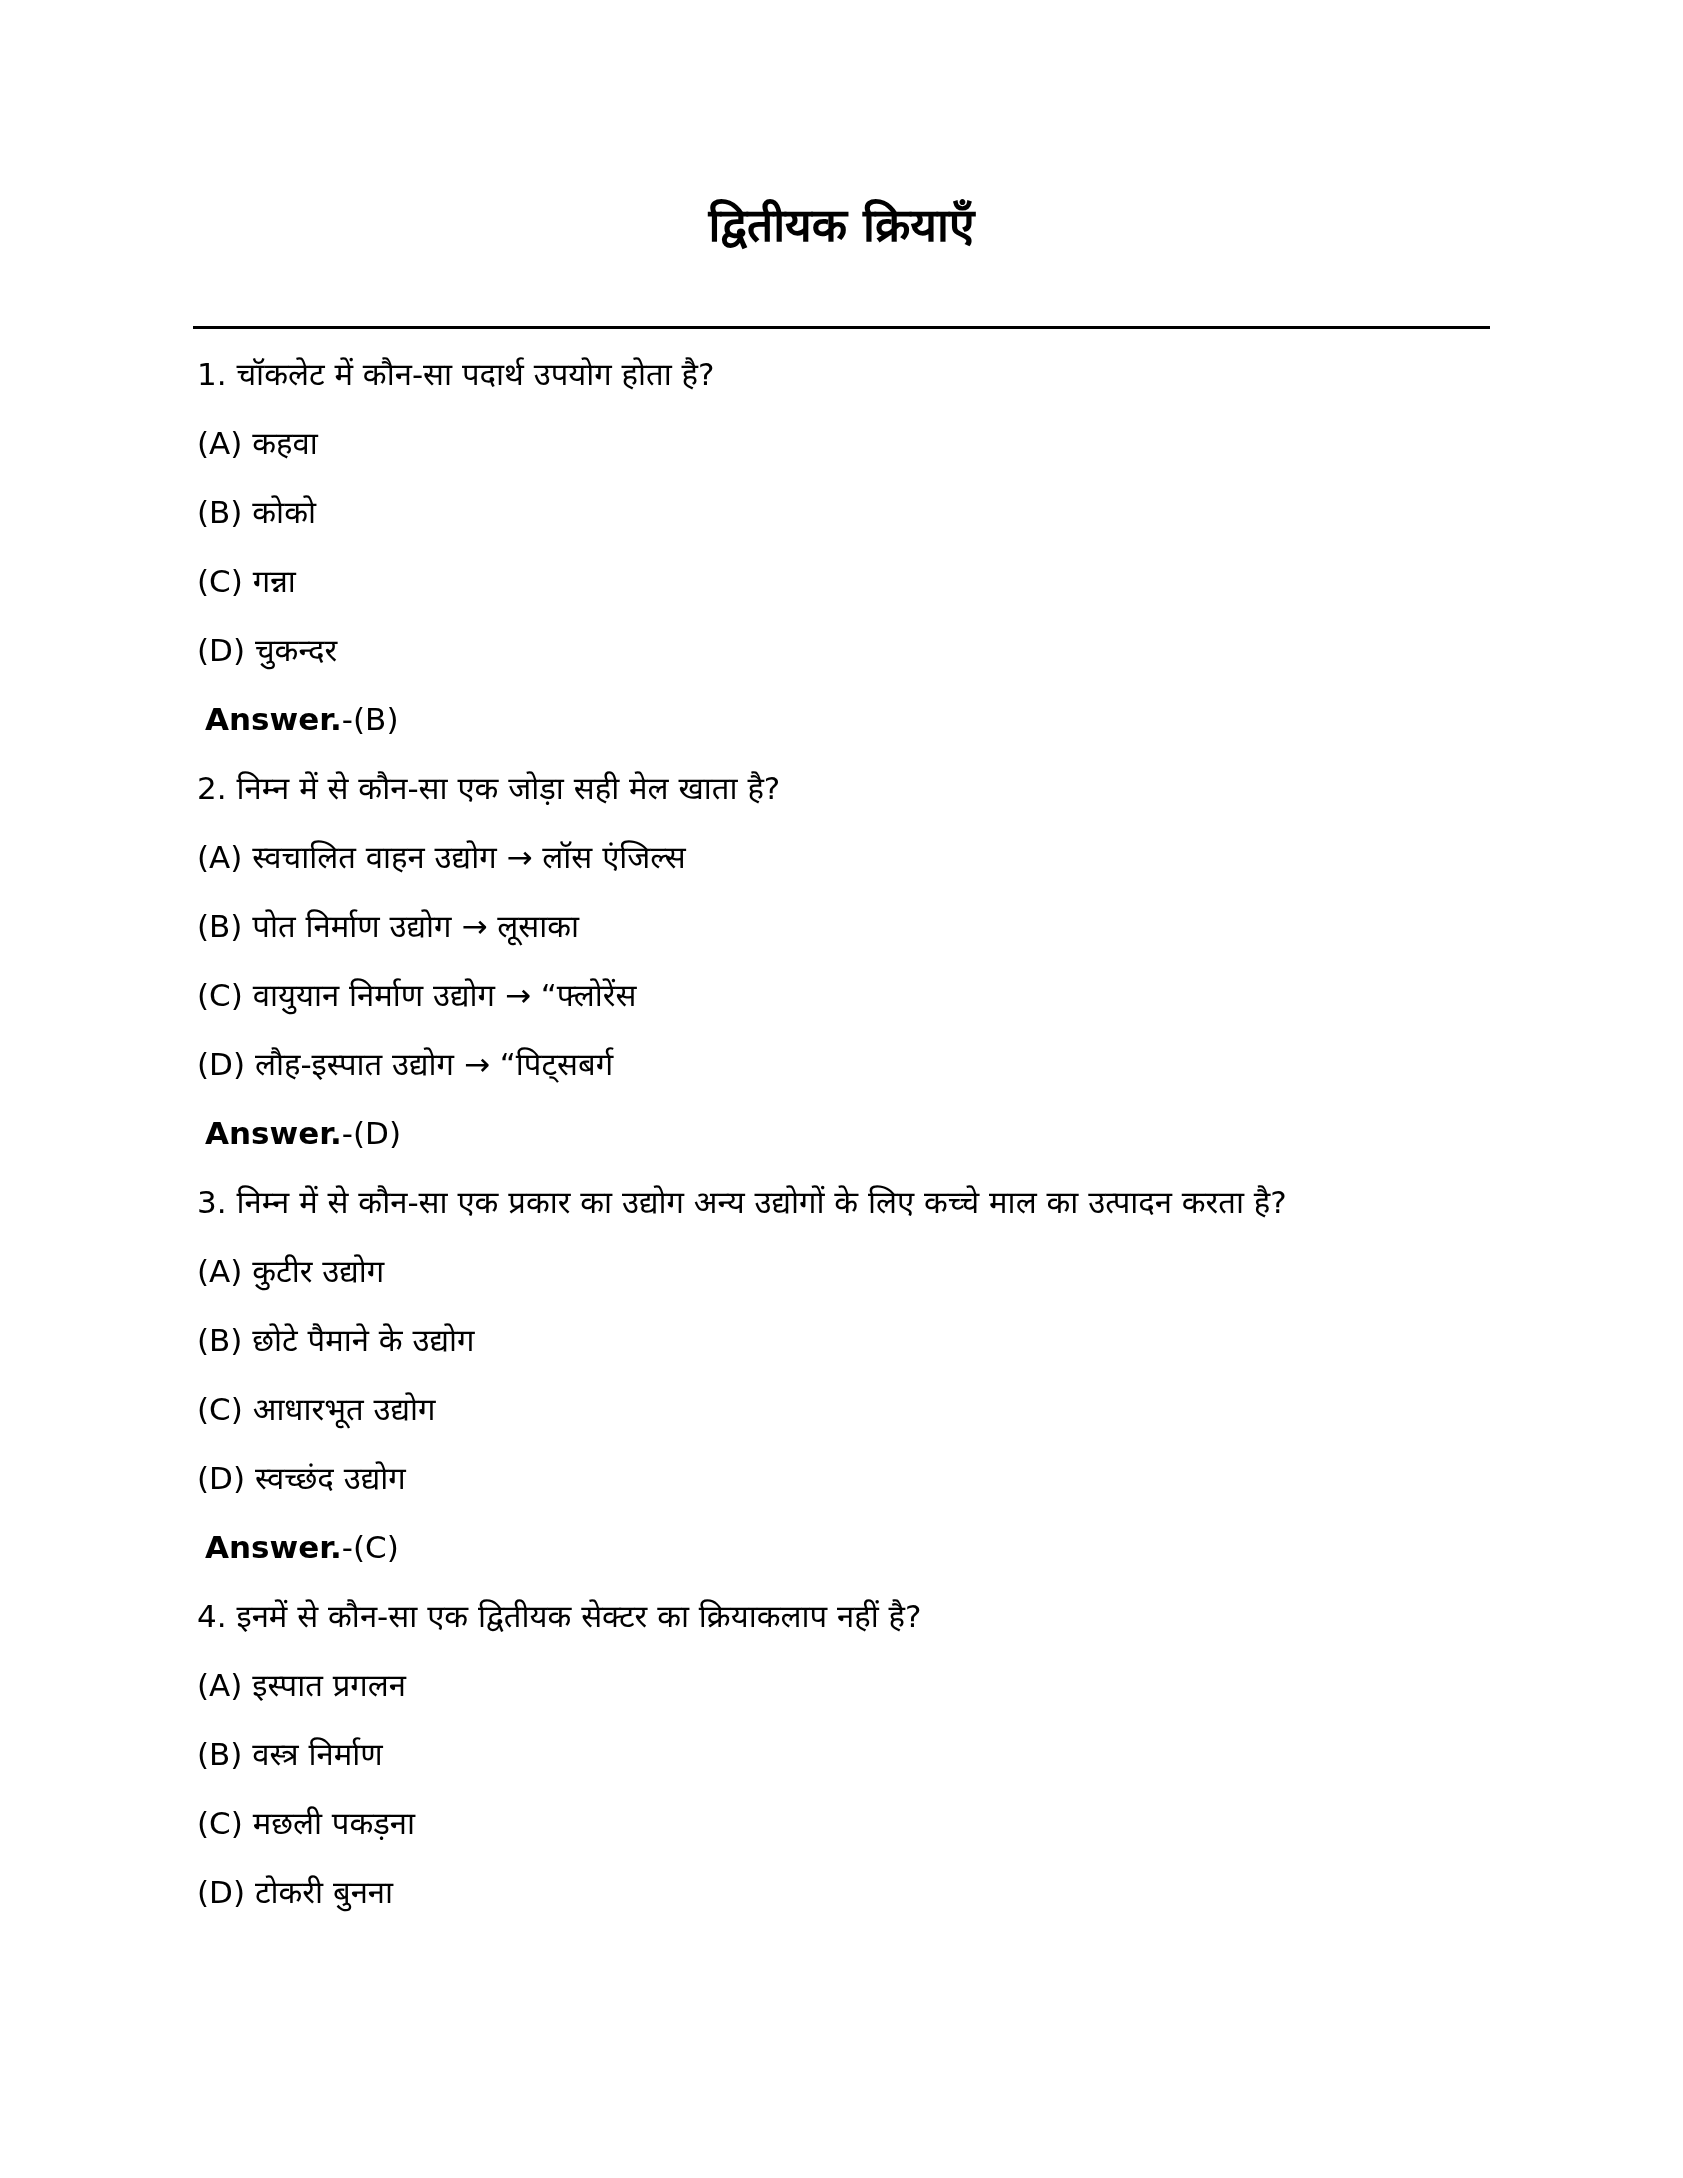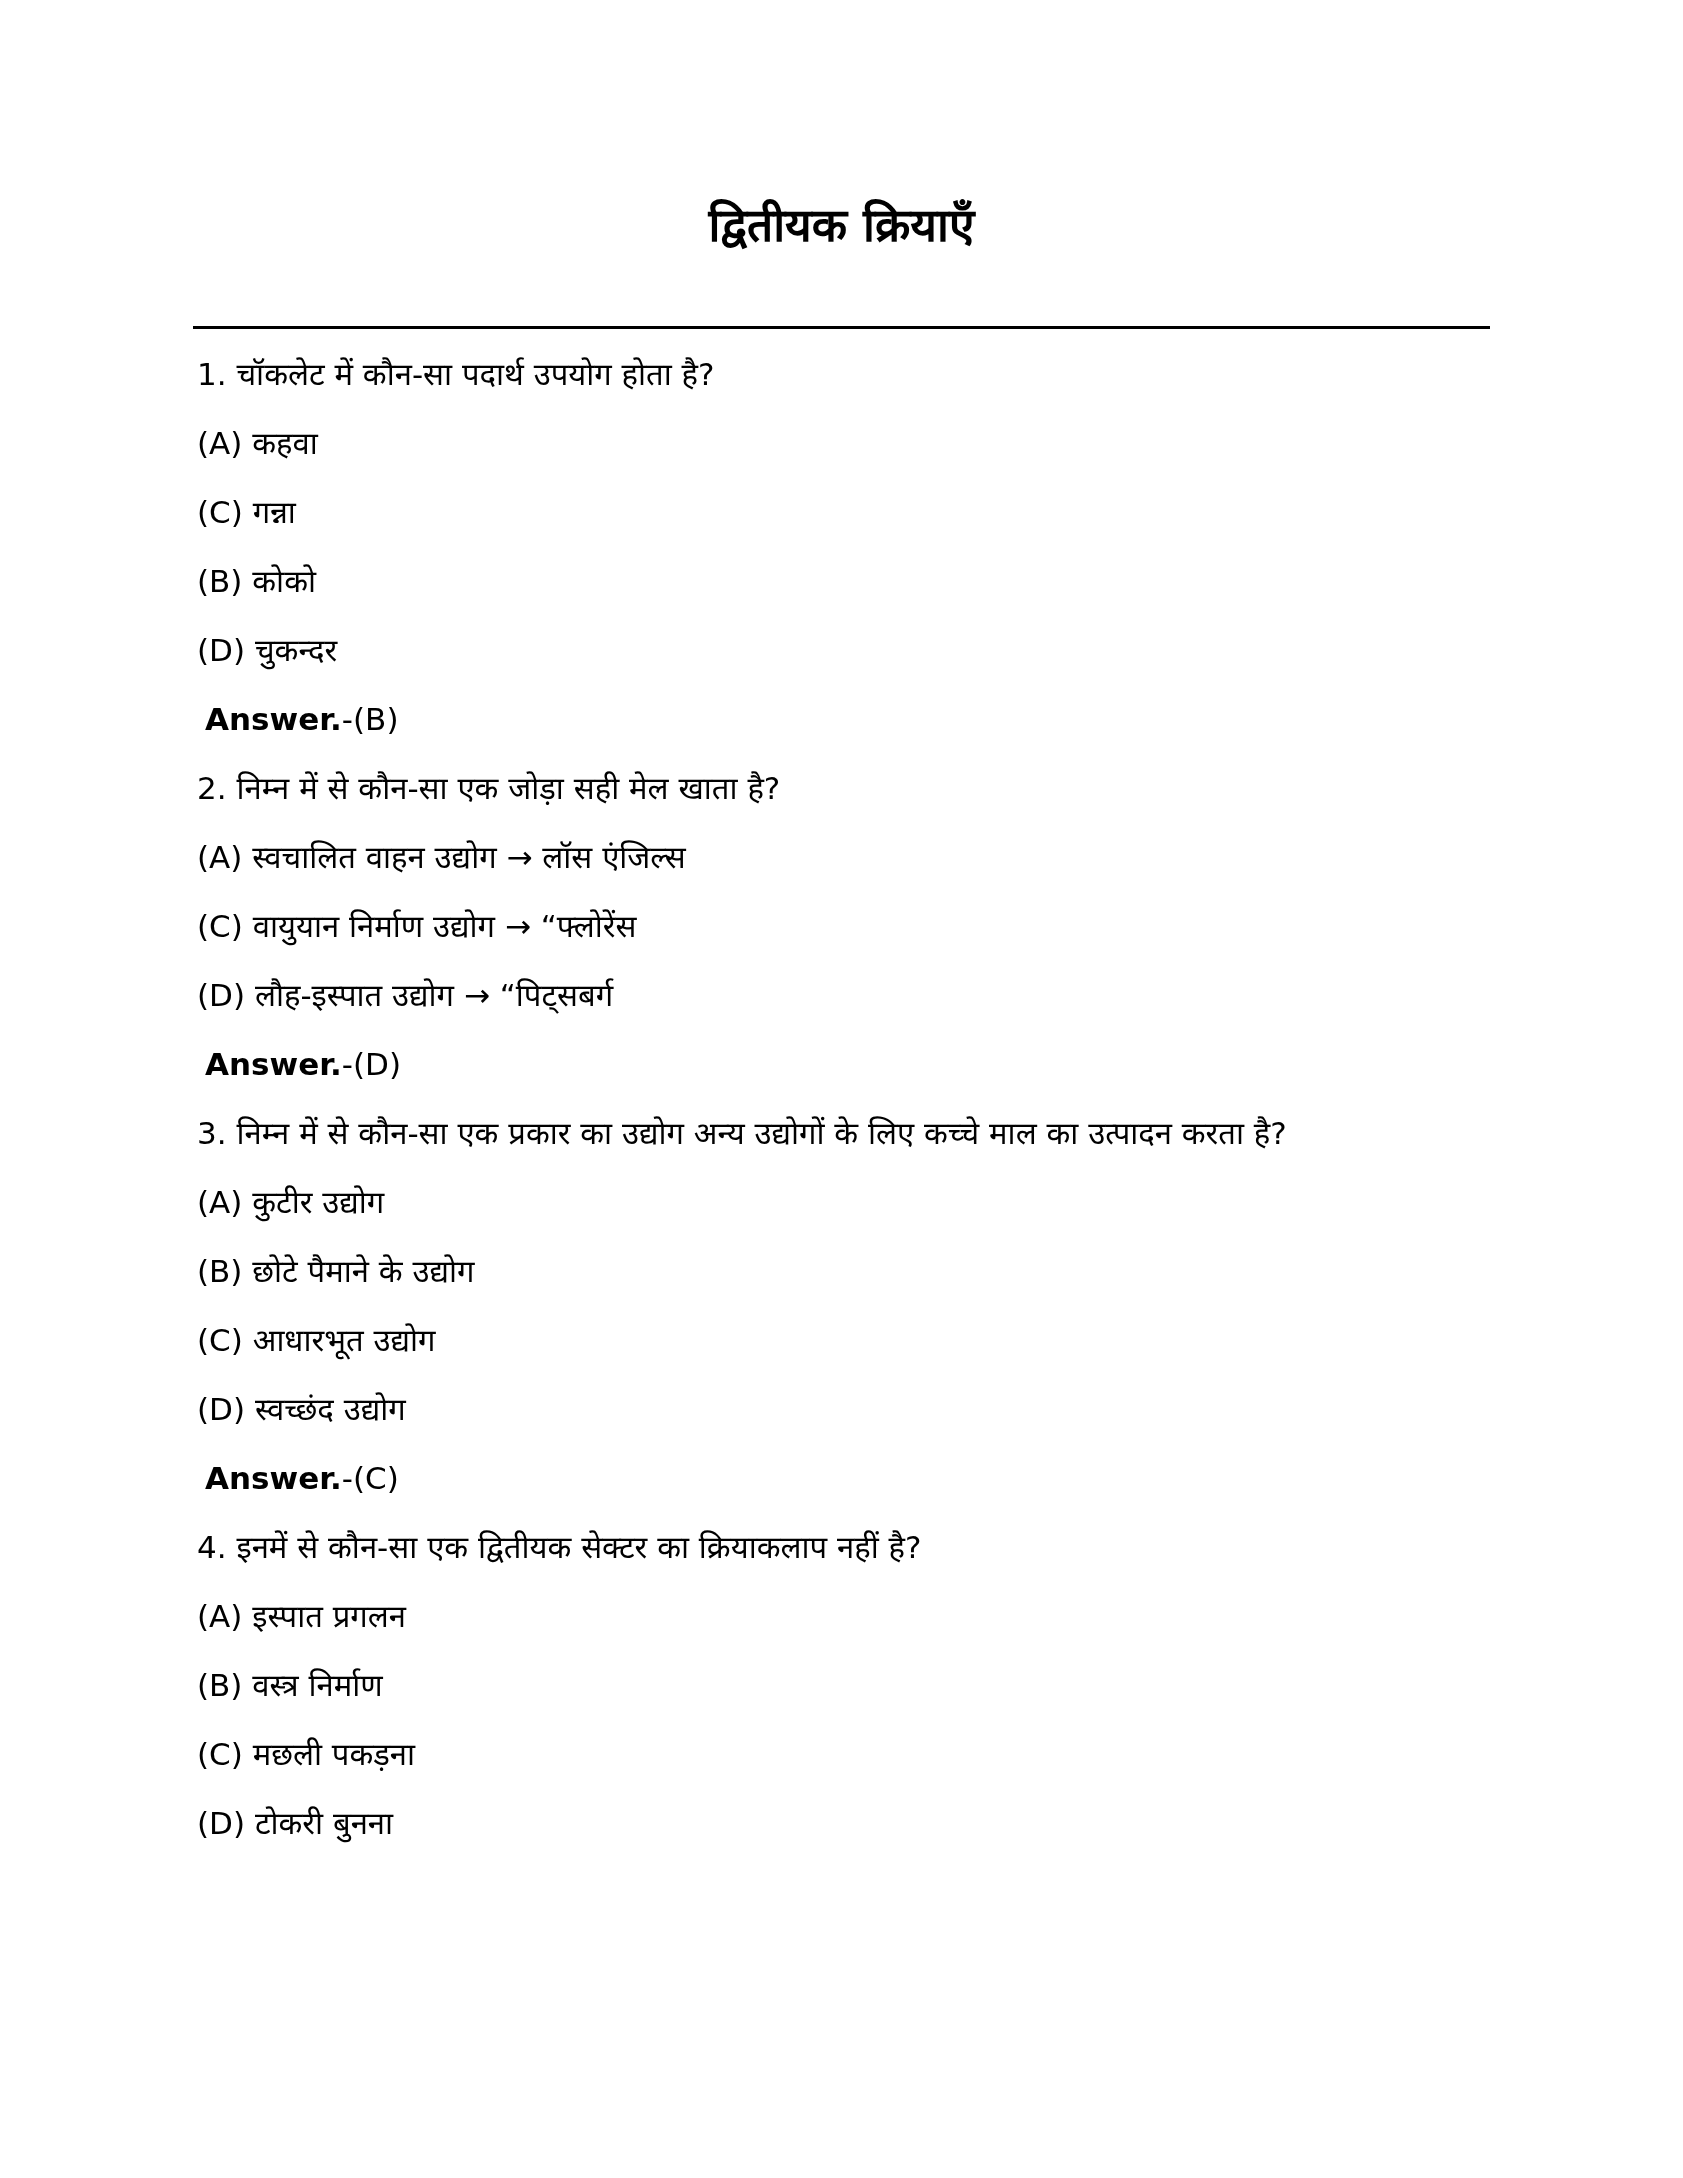--- a/index.html
+++ b/index.html
@@ -15,27 +15,28 @@
 </head>
 <body>
 
 <h1 class="title">द्वितीयक क्रियाएँ</h1>
 <div class="rule"></div>
 
 <div class="content">
 
   <div class="line">1. चॉकलेट में कौन-सा पदार्थ उपयोग होता है?</div>
   <div class="line">(A) कहवा</div>
+  <div class="line">(B) कोको</div>
   <div class="line">(C) गन्ना</div>
-  <div class="line">(B) कोको</div>
   <div class="line">(D) चुकन्दर</div>
   <div class="line"><span class="answer-label">Answer.</span><span>-(B)</span></div>
 
   <div class="line">2. निम्न में से कौन-सा एक जोड़ा सही मेल खाता है?</div>
   <div class="line">(A) स्वचालित वाहन उद्योग → लॉस एंजिल्स</div>
+  <div class="line">(B) पोत निर्माण उद्योग → लूसाका</div>
   <div class="line">(C) वायुयान निर्माण उद्योग → “फ्लोरेंस</div>
   <div class="line">(D) लौह-इस्पात उद्योग → “पिट्सबर्ग</div>
   <div class="line"><span class="answer-label">Answer.</span><span>-(D)</span></div>
 
   <div class="line">3. निम्न में से कौन-सा एक प्रकार का उद्योग अन्य उद्योगों के लिए कच्चे माल का उत्पादन करता है?</div>
   <div class="line">(A) कुटीर उद्योग</div>
   <div class="line">(B) छोटे पैमाने के उद्योग</div>
   <div class="line">(C) आधारभूत उद्योग</div>
   <div class="line">(D) स्वच्छंद उद्योग</div>
   <div class="line"><span class="answer-label">Answer.</span><span>-(C)</span></div>

